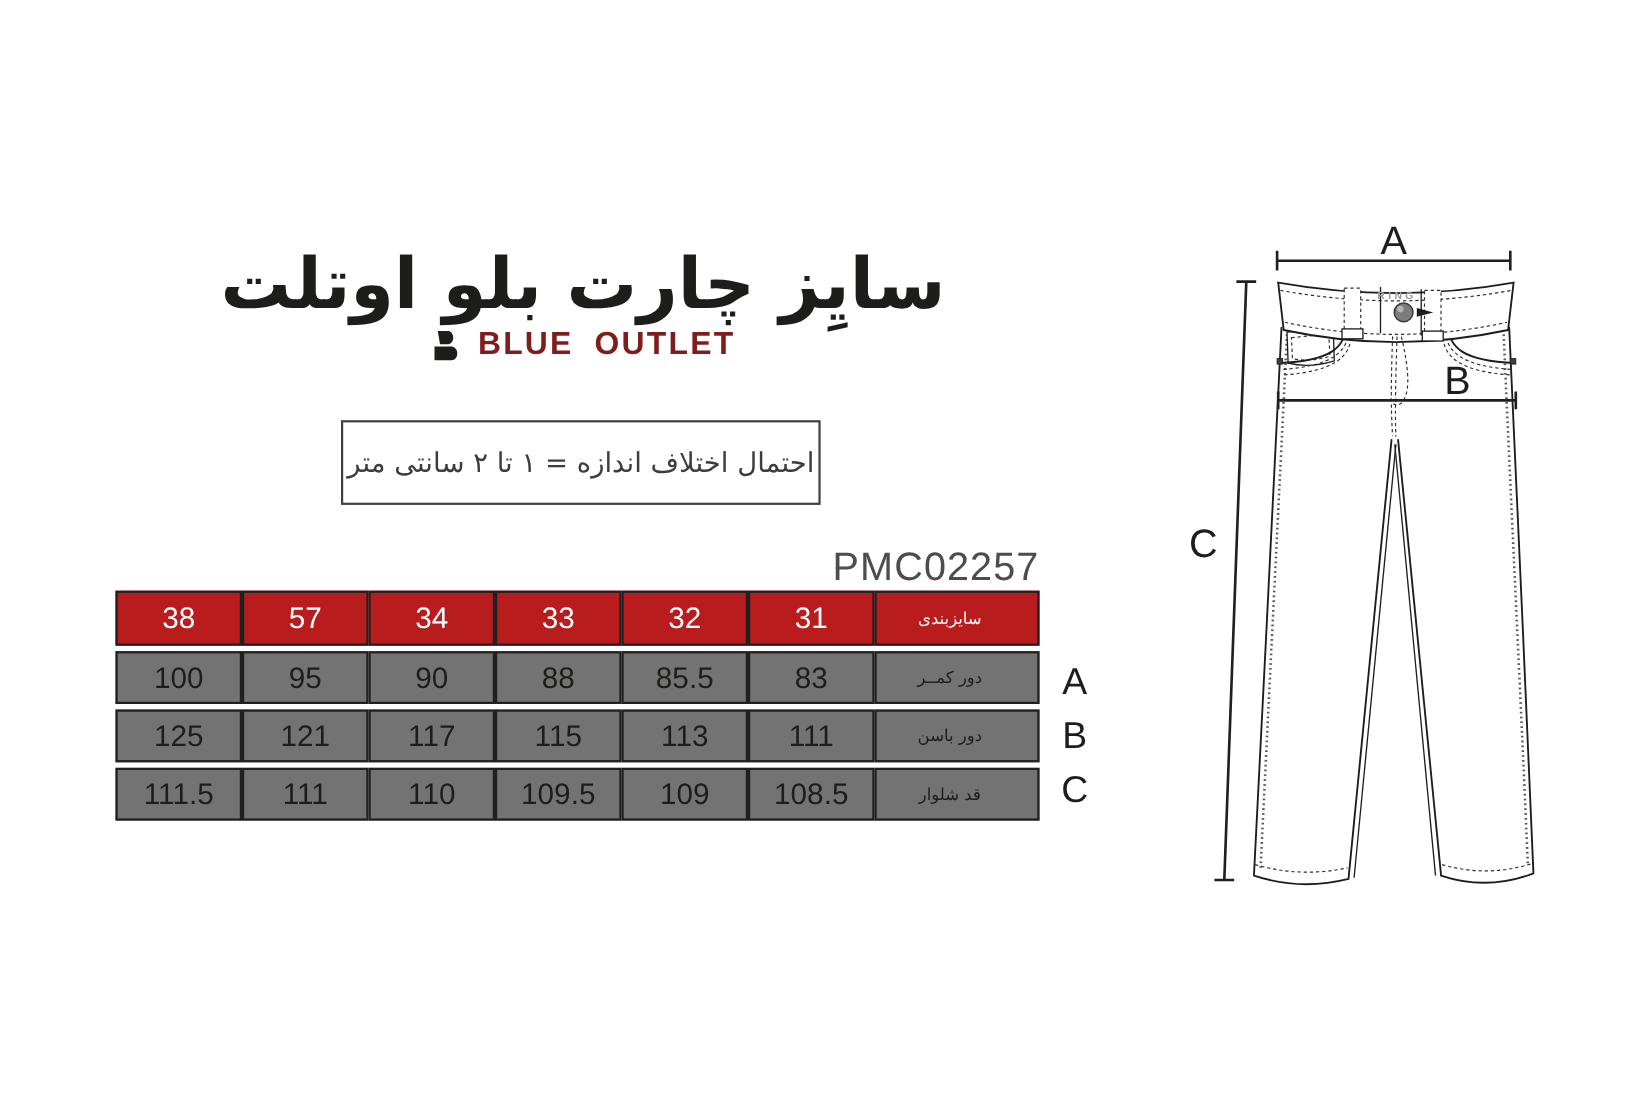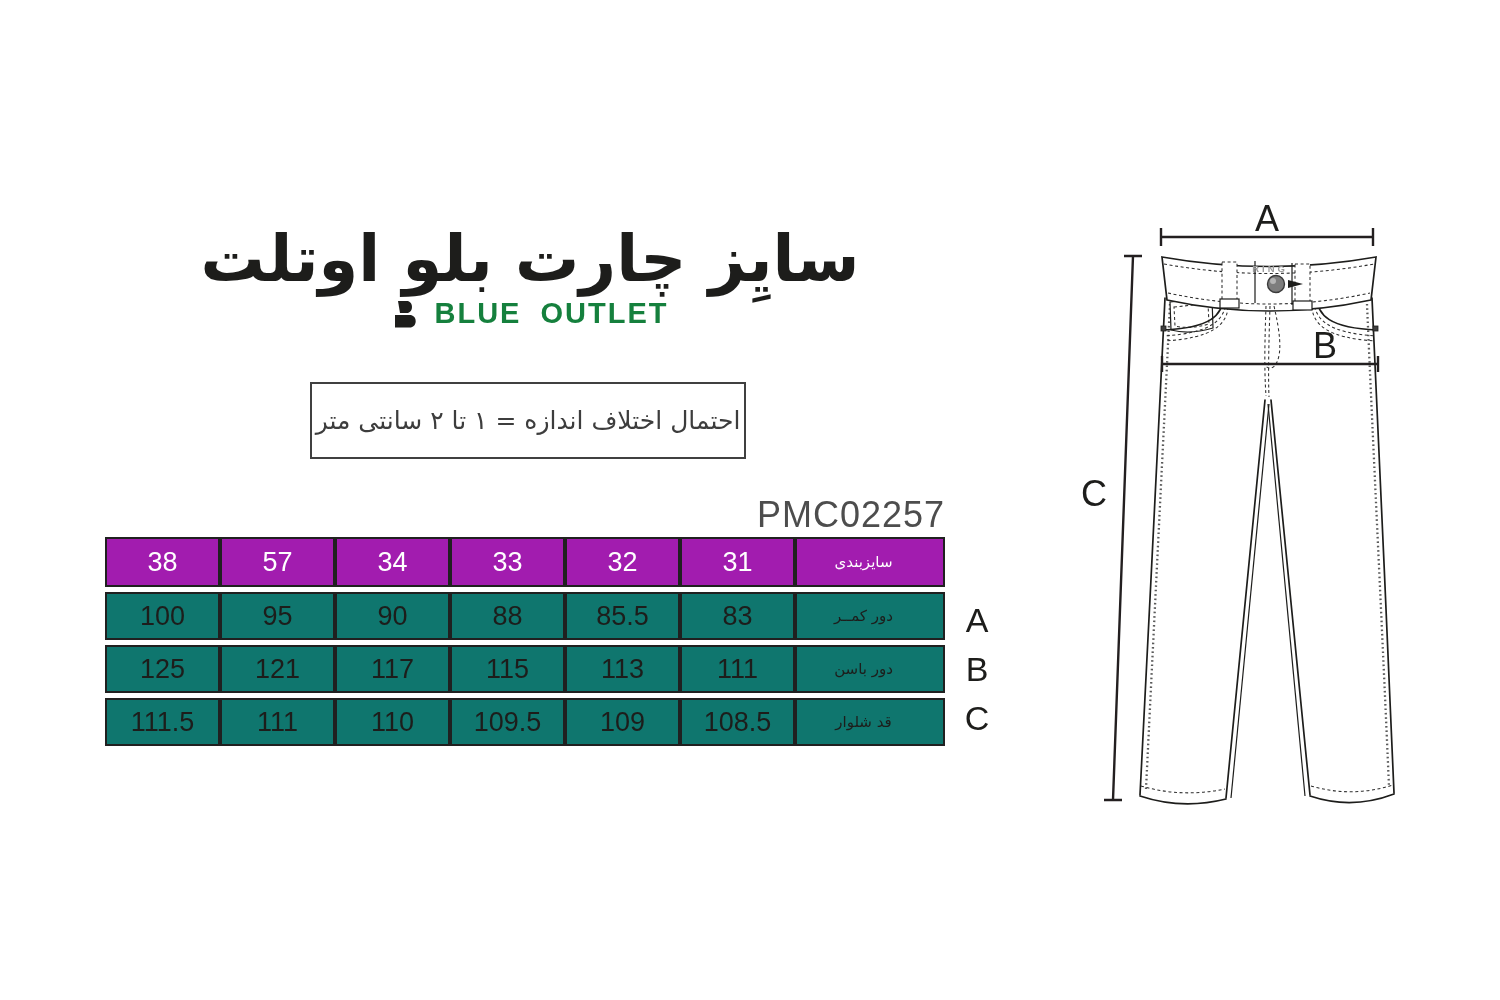--- a/index.html
+++ b/index.html
@@ -5,37 +5,37 @@
   html,body{margin:0;padding:0;background:#ffffff;}
   .canvas{position:relative;width:1500px;height:1000px;background:#ffffff;overflow:hidden;
           font-family:"Liberation Sans",sans-serif;color:#1d1d1b;}
 
   
   .title{position:absolute;left:0;top:168px;width:1060px;text-align:center;
          font-family:"DejaVu Sans",sans-serif;font-size:64px;font-weight:700;
          direction:rtl;color:#1d1d1b;line-height:1.5;}
   .brand{position:absolute;left:0;top:297px;width:1060px;display:flex;align-items:center;
          justify-content:center;gap:13px;}
-  .brand-text{font-size:29px;font-weight:600;letter-spacing:2px;word-spacing:9px;color:#15803d;}
+  .brand-text{font-size:29px;font-weight:600;letter-spacing:2px;word-spacing:9px;color:#7f1d1d;}
   .logo{width:30px;height:30px;display:inline-block;}
 
   .note{position:absolute;left:310px;top:382px;width:436px;height:77px;box-sizing:border-box;
         border:2px solid #404040;display:flex;align-items:center;justify-content:center;
         font-family:"DejaVu Sans",sans-serif;font-size:25px;color:#3d3d3d;direction:rtl;}
 
   .pmc{position:absolute;left:645px;top:494px;width:300px;text-align:right;
        font-size:36px;letter-spacing:1px;color:#4d4d4d;}
 
   
   table.size-table{position:absolute;left:105px;top:532px;width:840px;
         border-collapse:separate;border-spacing:0 5px;table-layout:fixed;}
   .size-table th,.size-table td{border:2px solid #202020;text-align:center;
         font-weight:400;overflow:hidden;}
-  .size-table thead th{background:#a21caf;color:#ffffff;height:44px;font-size:27px;}
-  .size-table tbody td{background:#0f766e;height:42px;font-size:27px;color:#1d1d1b;}
+  .size-table thead th{background:#b91c1c;color:#ffffff;height:44px;font-size:27px;}
+  .size-table tbody td{background:#737373;height:42px;font-size:27px;color:#1d1d1b;}
   .size-table .lbl{padding-right:14px;direction:rtl;
         font-family:"DejaVu Sans",sans-serif;font-size:15px;}
   .row-letter{position:absolute;left:952px;width:50px;text-align:center;
         font-size:34px;color:#1d1d1b;}
   .letter-a{top:601px;} .letter-b{top:650px;} .letter-c{top:699px;}
 
   
   svg.pants{position:absolute;left:1060px;top:190px;}
   .ln{fill:none;stroke:#1d1d1b;stroke-width:1.7;stroke-linecap:round;}
   .thin{fill:none;stroke:#1d1d1b;stroke-width:1.2;}

